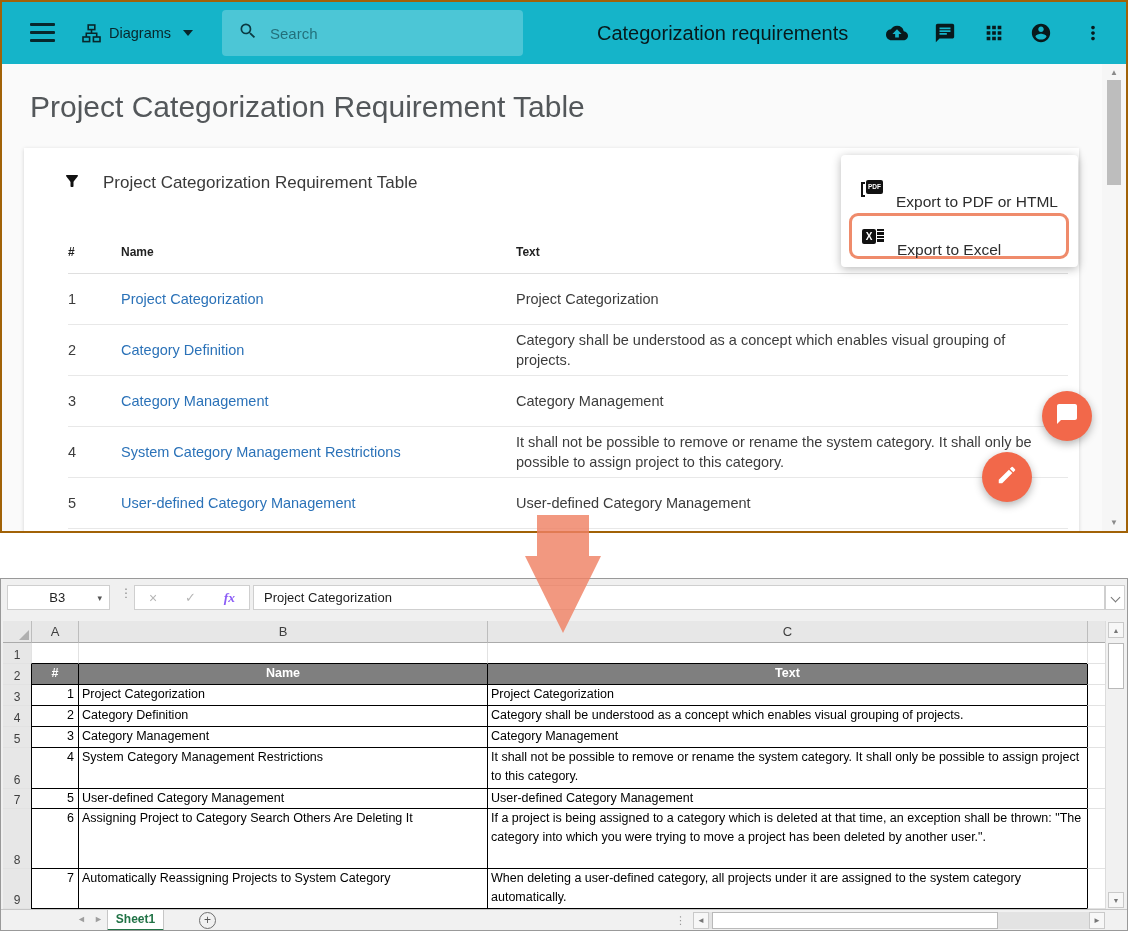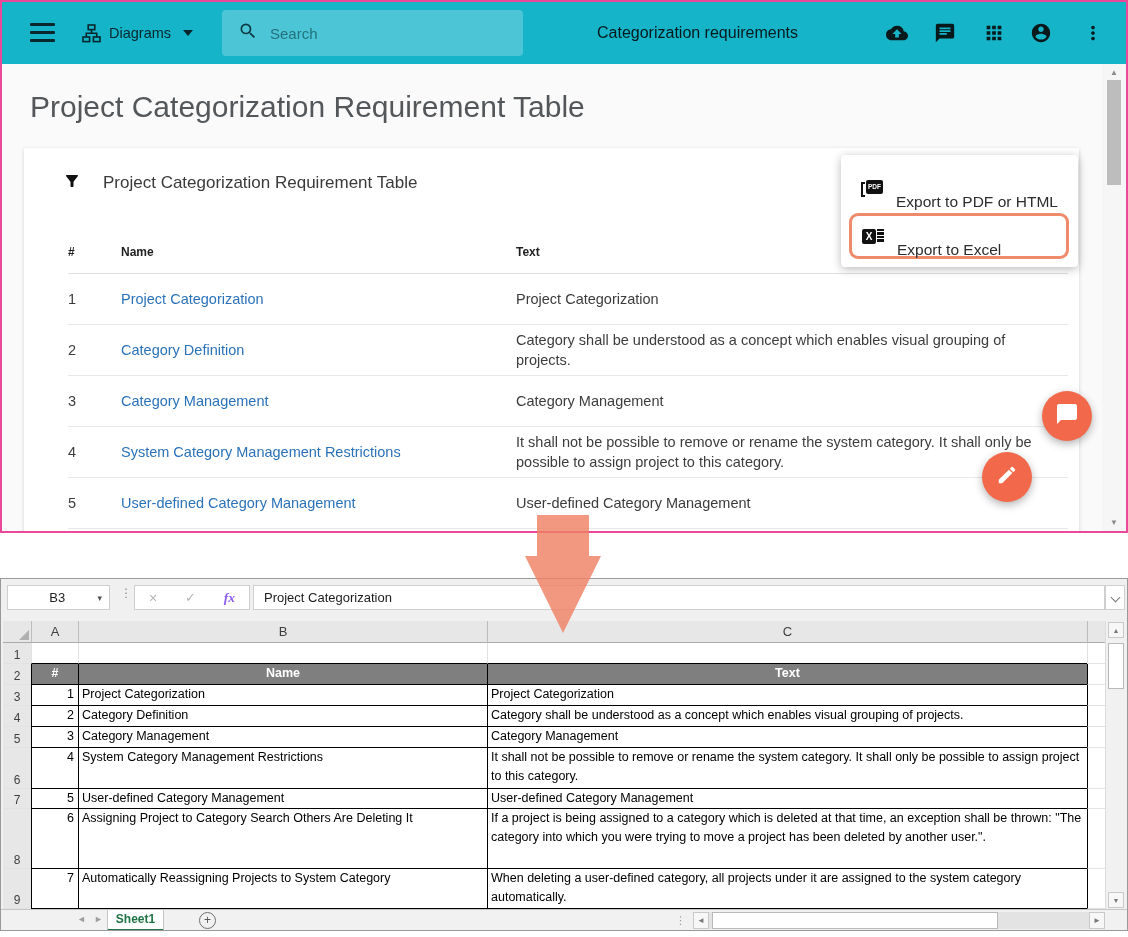--- a/index.html
+++ b/index.html
@@ -1,35 +1,35 @@
 <!DOCTYPE html>
 <html><head>
 <meta charset="utf-8">
 <style>
   * { margin:0; padding:0; box-sizing:border-box; }
   body { font-family:"Liberation Sans", sans-serif; background:#fff; }
   .canvas { position:relative; width:1128px; height:937px; background:#fff; overflow:hidden; }
 
   
   .web-shot { position:absolute; left:0; top:0; width:1128px; height:533px;
-    border:2px solid #ec4899; background:#fafafa; overflow:hidden; }
+    border:2px solid #a16207; background:#fafafa; overflow:hidden; }
   .appbar { position:absolute; left:0; top:0; width:100%; height:62px; background:#15b4c9; }
   .hamburger { position:absolute; left:28px; top:21px; width:25px; height:19px; cursor:pointer; }
   .hamburger i { position:absolute; left:0; width:25px; height:3px; background:#07272c; border-radius:1px; }
   .hamburger i:nth-child(1){top:0} .hamburger i:nth-child(2){top:8px} .hamburger i:nth-child(3){top:16px}
   .nav-group { position:absolute; left:80px; top:17px; height:28px; display:flex; align-items:center; gap:8px; }
   .nav-group svg { display:block; }
   .nav-label { font-size:14.5px; color:#08262b; font-weight:500; }
   .caret-down { width:0; height:0; border-left:5px solid transparent; border-right:5px solid transparent; border-top:6px solid #08262b; margin-left:4px; }
   .searchbox { position:absolute; left:220px; top:8px; width:301px; height:46px; border-radius:4px;
     background:rgba(255,255,255,0.24); display:flex; align-items:center; }
   .searchbox svg { margin-left:16px; }
   .search-ph { margin-left:12px; font-size:15px; color:rgba(8,56,64,0.62); }
   .doc-title { position:absolute; left:595px; top:0; height:62px; display:flex; align-items:center;
-    font-size:16px; font-weight:500; color:#08191c; }
+    font-size:20px; font-weight:500; color:#08191c; }
   .bar-icon { position:absolute; top:20px; width:22px; height:22px; cursor:pointer; }
   .bar-icon svg { display:block; }
 
   .page-title { position:absolute; left:28px; top:88px; font-size:30px; font-weight:400; color:#53575a; }
 
   .card { position:absolute; left:22px; top:146px; width:1055px; height:387px; background:#fff;
     box-shadow:0 1px 4px rgba(0,0,0,0.16); }
   .card-head { height:70px; display:flex; align-items:center; padding-left:39px; }
   .card-title { margin-left:22px; font-size:17px; color:#3a3a3a; }
   .wtable { border-collapse:collapse; margin-left:44px; width:1000px; table-layout:fixed; }

